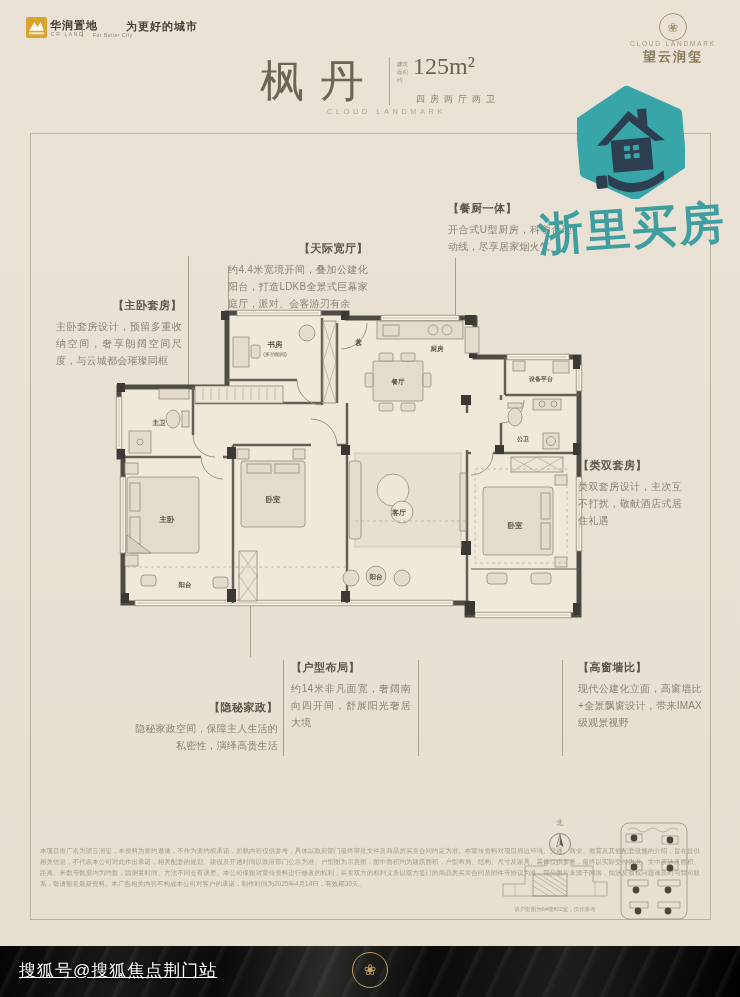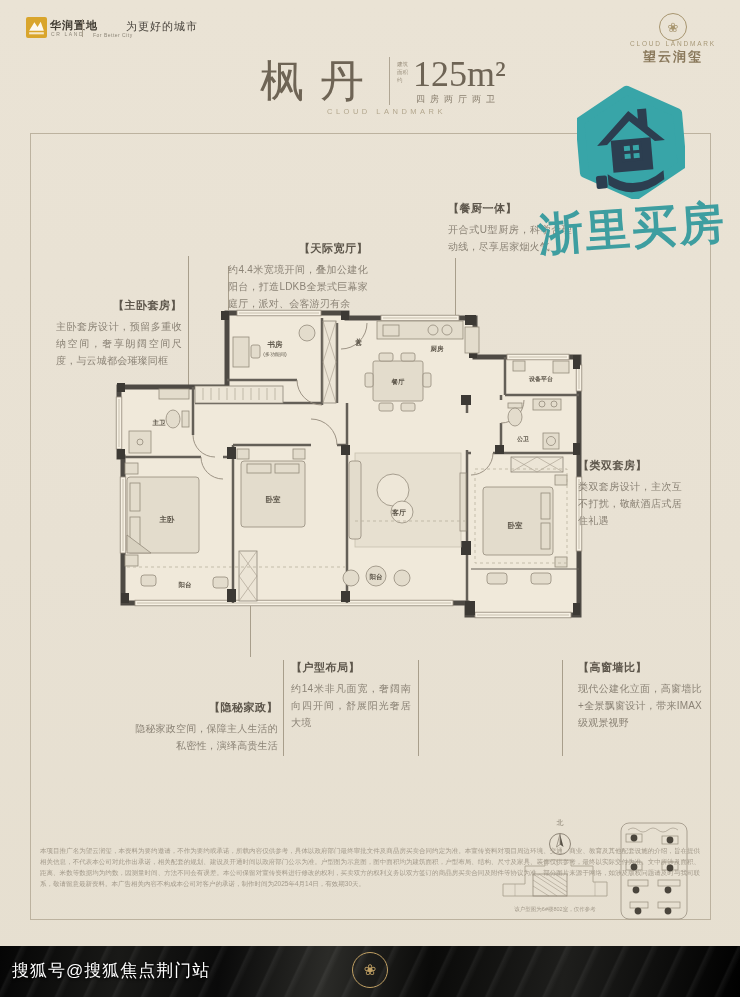--- a/index.html
+++ b/index.html
@@ -6,28 +6,28 @@
   .page{position:relative;width:740px;height:997px;margin:0 auto;overflow:hidden;
         background:linear-gradient(180deg,#eae3d5 0%,#e8e1d3 55%,#e6dfd0 100%);
         font-family:"Liberation Sans",sans-serif;color:#6b6459;}
   .abs{position:absolute;}
   .frame{position:absolute;left:30px;top:133px;width:679px;height:785px;border:1px solid #bcb29f;}
   
   .logo-sq{left:26px;top:17px;width:21px;height:21px;background:#d9a52c;border-radius:2px;}
   .brand-cn{left:50px;top:18px;font-size:11px;font-weight:bold;color:#3f3a31;letter-spacing:1px;}
   .brand-en{left:51px;top:31px;font-size:5px;letter-spacing:1.6px;color:#8d8678;}
   .brand-div{left:82px;top:19px;width:1px;height:18px;background:#a79d8b;}
-  .slogan{left:89px;top:19px;font-size:11px;font-weight:normal;color:#46413a;letter-spacing:1px;padding-left:37px;}
+  .slogan{left:89px;top:19px;font-size:11px;font-weight:bold;color:#46413a;letter-spacing:1px;padding-left:37px;}
   .slogan-en{left:93px;top:32px;font-size:5px;color:#8d8678;letter-spacing:.5px;}
   
   .unit-name{left:260px;top:52px;font-size:44px;letter-spacing:16px;color:#6e6455;
              font-family:"Liberation Serif",serif;}
   .t-div{left:389px;top:57px;width:1px;height:48px;background:#b0a694;}
   .area-note{left:397px;top:61px;width:15px;font-size:5.5px;line-height:1.45;color:#9a8f7d;}
-  .area-val{left:413px;top:53px;font-size:36px;color:#6e6455;font-family:"Liberation Serif",serif;}
+  .area-val{left:413px;top:53px;font-size:24px;color:#6e6455;font-family:"Liberation Serif",serif;}
   .layout{left:416px;top:93px;font-size:9px;letter-spacing:5px;color:#8b8070;}
   .title-en{left:327px;top:107px;font-size:7.5px;letter-spacing:3.5px;color:#b3a78e;}
   
   .emblem{left:659px;top:13px;width:26px;height:26px;border:1px solid #a7956f;border-radius:50%;
           display:flex;align-items:center;justify-content:center;font-size:13px;color:#a7956f;}
   .proj-en{left:624px;top:40px;width:98px;text-align:center;font-size:6.5px;letter-spacing:1.8px;color:#a79877;}
   .proj-cn{left:624px;top:48px;width:98px;text-align:center;font-size:13px;font-weight:bold;
            letter-spacing:2px;color:#8a795c;font-family:"Liberation Serif",serif;}
   
   .badge{left:577px;top:85px;width:108px;height:114px;z-index:6;}
@@ -43,22 +43,22 @@
   .plan{position:absolute;left:115px;top:285px;width:478px;height:360px;z-index:2;}
   
   .disc{left:40px;top:845px;width:660px;font-size:6.5px;line-height:1.7;text-align:justify;color:#a39a8b;}
   .keycap{left:492px;top:906px;width:126px;text-align:center;font-size:5.5px;color:#a39a8b;}
   .band{left:0;top:946px;width:740px;height:51px;z-index:4;
         background:linear-gradient(100deg,#050505 0%,#191917 16%,#0a0a0a 30%,#2b2b28 44%,#0a0a09 58%,#1e1e1c 76%,#000 100%);}
   .band:after{content:"";position:absolute;inset:0;
         background:repeating-linear-gradient(115deg,rgba(255,255,255,0) 0 18px,rgba(255,255,255,.06) 20px,rgba(255,255,255,0) 26px);}
   .band-emblem{left:352px;top:952px;width:34px;height:34px;border:1px solid #bf9f63;border-radius:50%;z-index:5;
         display:flex;align-items:center;justify-content:center;color:#bf9f63;font-size:15px;}
-  .sohu{left:12px;top:959px;font-size:17px;color:#ffffff;letter-spacing:1px;z-index:7;
-        text-shadow:0 1px 3px rgba(0,0,0,.95),0 0 2px rgba(0,0,0,.8);}
+  .sohu{left:19px;top:959px;font-size:17px;color:#ffffff;letter-spacing:1px;z-index:7;
+        text-shadow:0 1px 3px rgba(0,0,0,.95),0 0 2px rgba(0,0,0,.8);text-decoration:underline;}
   svg text{font-family:"Liberation Sans",sans-serif;}
 </style>
 </head>
 <body>
 
 <div class="page">
 
   <div class="frame"></div>
 
   <div class="abs logo-sq">

